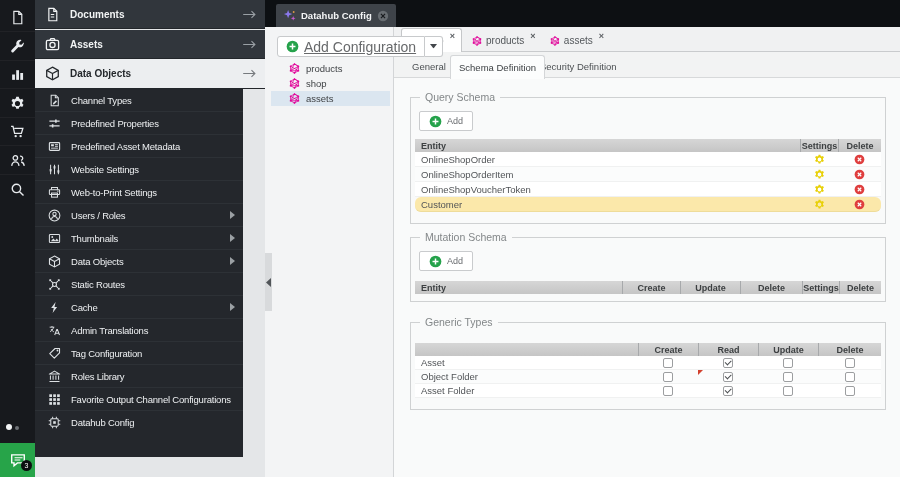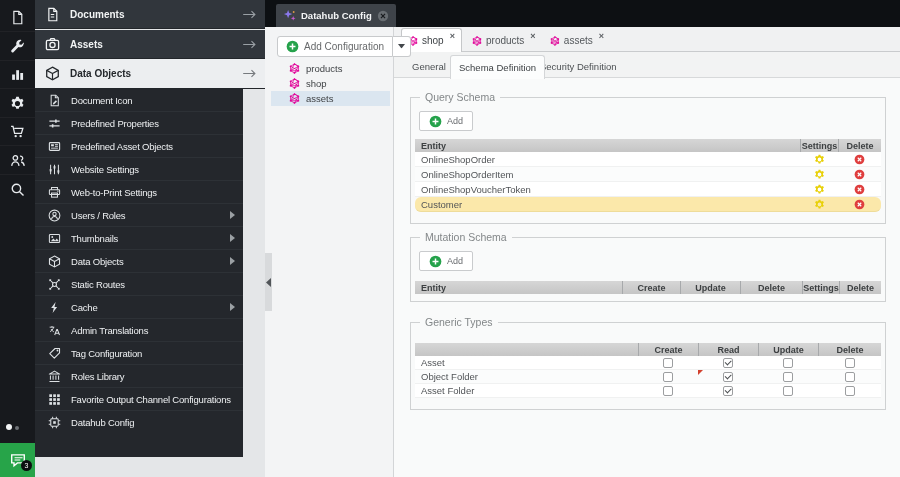--- a/index.html
+++ b/index.html
@@ -33,21 +33,21 @@
 
   
   #topstrip { left:265px; top:0; width:635px; height:27px; background:#0d1013; z-index:5; }
   #wintab { left:276px; top:4px; height:23px; background:#3e4349; border-radius:2px 2px 0 0; display:flex; align-items:center; padding:0 7px; gap:5px; z-index:6; cursor:pointer; }
   #wintab .wt { color:#f4f5f6; font-size:9.5px; font-weight:600; }
 
   #treepanel { left:265px; top:27px; width:129px; height:450px; background:#f3f4f5; border-right:1px solid #d3d5d7; z-index:4; }
   #addcfg { position:absolute; left:12px; top:9px; height:21px; display:flex; cursor:pointer; }
   #addcfg .seg { display:flex; align-items:center; border:1px solid #c8cacc; background:#fff; }
   #addcfg .main { padding:0 8px; gap:5px; border-radius:3px 0 0 3px; }
-  #addcfg .main span { font-size:10px; color:#67696b; white-space:nowrap; }
+  #addcfg .main span { font-size:14px; color:#67696b; white-space:nowrap;text-decoration:underline; }
   #addcfg .dd { width:18px; justify-content:center; border-left:0; border-radius:0 3px 3px 0; color:#43474b; }
   .tree-row { position:absolute; left:6px; width:119px; height:15px; display:flex; align-items:center; padding-left:18px; gap:6px; cursor:pointer; }
   .tree-row span { font-size:9.5px; color:#3f4245; }
   .tree-row.sel { background:#dbe6f0; }
   #splitter { left:265px; top:253px; width:7px; height:58px; background:#d8dadc; z-index:7; display:flex; align-items:center; justify-content:center; color:#515559; cursor:col-resize; }
 
   
   #mainpanel { left:394px; top:27px; width:506px; height:450px; background:#f9fafa; z-index:3; }
   #tabbar { position:absolute; left:0; top:0; width:506px; height:25px; background:#f0f1f2; border-bottom:1px solid #c9cbcd; }
   .tab { position:absolute; display:flex; align-items:center; padding:0 6px; cursor:pointer; }
@@ -340,37 +340,37 @@
   </div>
 </div>
 
 <div class="abs" id="menu">
   <div class="m-item">
       <span class="mi">
         <svg width="13" height="13">
           <use href="#i-page-edit"></use>
         </svg>
       </span>
-      <span class="ml">Document Icon</span>
+      <span class="ml">Channel Types</span>
     </div>
   <div class="m-item">
       <span class="mi">
         <svg width="13" height="13">
           <use href="#i-sliders"></use>
         </svg>
       </span>
       <span class="ml">Predefined Properties</span>
     </div>
   <div class="m-item">
       <span class="mi">
         <svg width="13" height="13">
           <use href="#i-asset-card"></use>
         </svg>
       </span>
-      <span class="ml">Predefined Asset Objects</span>
+      <span class="ml">Predefined Asset Metadata</span>
     </div>
   <div class="m-item">
       <span class="mi">
         <svg width="13" height="13">
           <use href="#i-vsliders"></use>
         </svg>
       </span>
       <span class="ml">Website Settings</span>
     </div>
   <div class="m-item">

